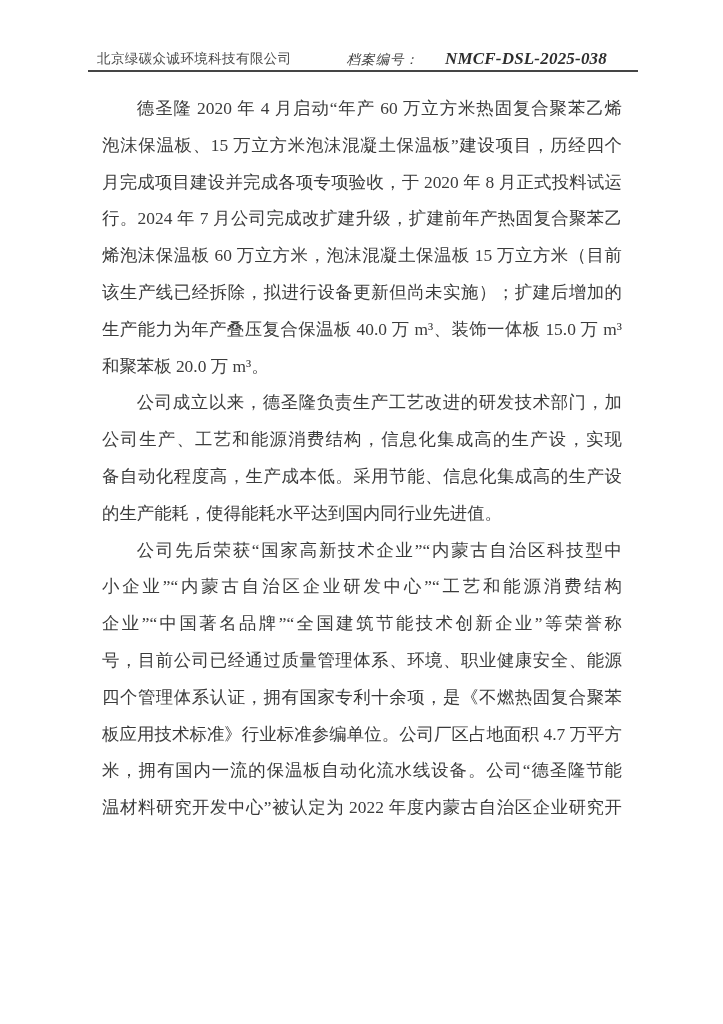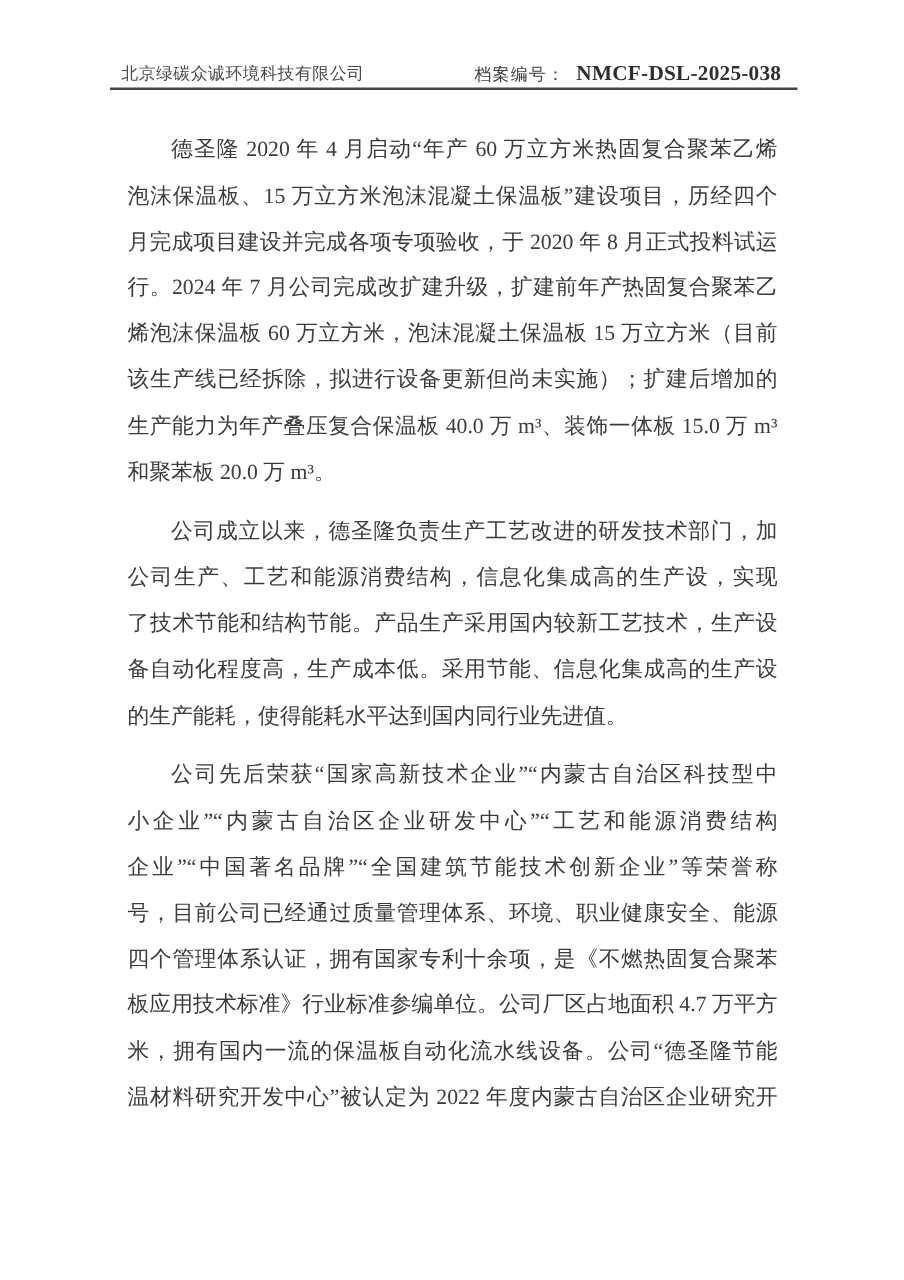--- a/index.html
+++ b/index.html
@@ -17,26 +17,27 @@
     position: absolute;
     left: 97px;
     top: 50px;
     font-size: 13.5px;
     letter-spacing: 0.4px;
     color: #4a4a4a;
     white-space: nowrap;
   }
   .hdr-archive {
     position: absolute;
-    right: 98px;
+    right: 116px;
     top: 49px;
     display: flex;
     align-items: baseline;
-    gap: 9px;
+    gap: 26px;
     white-space: nowrap;
+    font-style: italic;
   }
   .hdr-archive .lbl {
     font-size: 13.5px;
     letter-spacing: 1px;
     color: #3d3d3d;
   }
   .hdr-archive .num {
     font-size: 17px;
     font-weight: 600;
     letter-spacing: 0.2px;
@@ -57,21 +58,21 @@
     top: 90px;
     width: 520px;
     font-size: 17.4px;
     line-height: 36.8px;
     color: #3b3b3b;
   }
   .line {
     text-align: justify;
     text-align-last: justify;
   }
-  .line.first { text-indent: 2em; margin-top: 11px; }
+  .line.first { text-indent: 2em; }
   .line.final { text-align-last: left; }
   
   .ftr {
     position: absolute;
     left: 0;
     top: 941px;
     width: 723px;
     text-align: center;
     font-size: 14px;
     letter-spacing: 1px;
@@ -99,21 +100,20 @@
         <div class="line">月完成项目建设并完成各项专项验收，于 2020 年 8 月正式投料试运</div>
         <div class="line">行。2024 年 7 月公司完成改扩建升级，扩建前年产热固复合聚苯乙</div>
         <div class="line">烯泡沫保温板 60 万立方米，泡沫混凝土保温板 15 万立方米（目前</div>
         <div class="line">该生产线已经拆除，拟进行设备更新但尚未实施）；扩建后增加的</div>
         <div class="line">生产能力为年产叠压复合保温板 40.0 万 m³、装饰一体板 15.0 万 m³</div>
         <div class="line final">和聚苯板 20.0 万 m³。</div>
       </div>
       <div class="para">
         <div class="line first">公司成立以来，德圣隆负责生产工艺改进的研发技术部门，加</div>
         <div class="line">公司生产、工艺和能源消费结构，信息化集成高的生产设，实现</div>
-        <div class="line">了技术节能和结构节能。产品生产采用国内较新工艺技术，生产设</div>
         <div class="line">备自动化程度高，生产成本低。采用节能、信息化集成高的生产设</div>
         <div class="line final">的生产能耗，使得能耗水平达到国内同行业先进值。</div>
       </div>
       <div class="para">
         <div class="line first">公司先后荣获“国家高新技术企业”“内蒙古自治区科技型中</div>
         <div class="line">小企业”“内蒙古自治区企业研发中心”“工艺和能源消费结构</div>
         <div class="line">企业”“中国著名品牌”“全国建筑节能技术创新企业”等荣誉称</div>
         <div class="line">号，目前公司已经通过质量管理体系、环境、职业健康安全、能源</div>
         <div class="line">四个管理体系认证，拥有国家专利十余项，是《不燃热固复合聚苯</div>
         <div class="line">板应用技术标准》行业标准参编单位。公司厂区占地面积 4.7 万平方</div>

